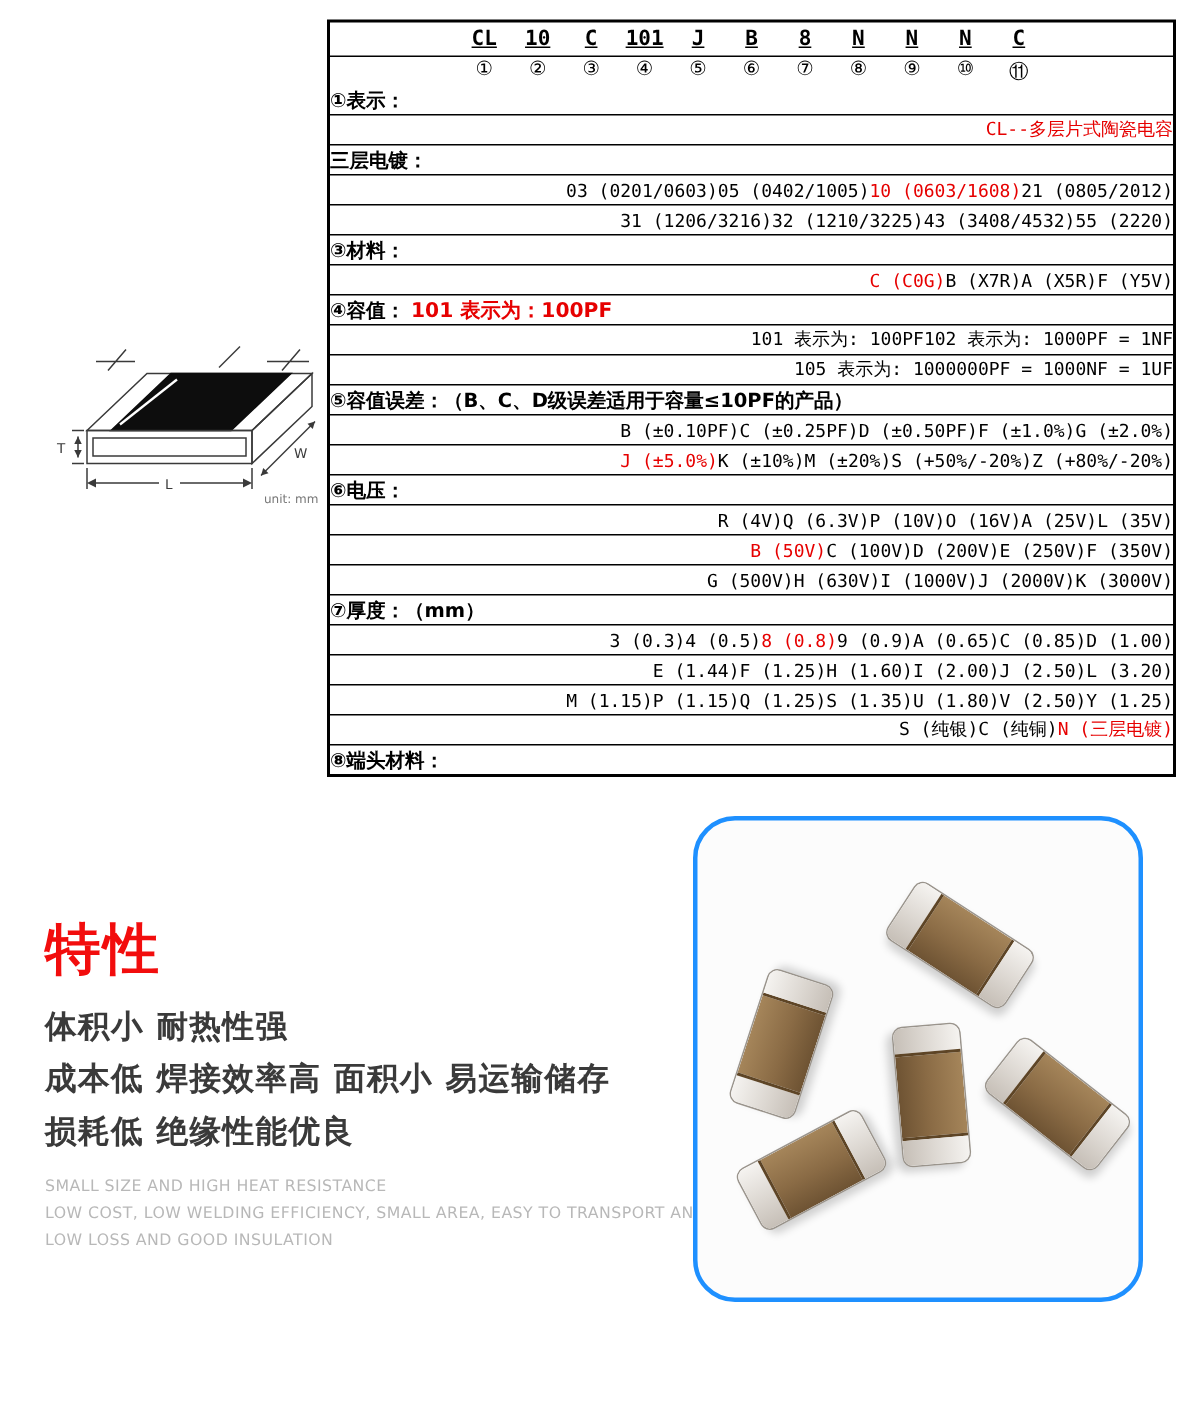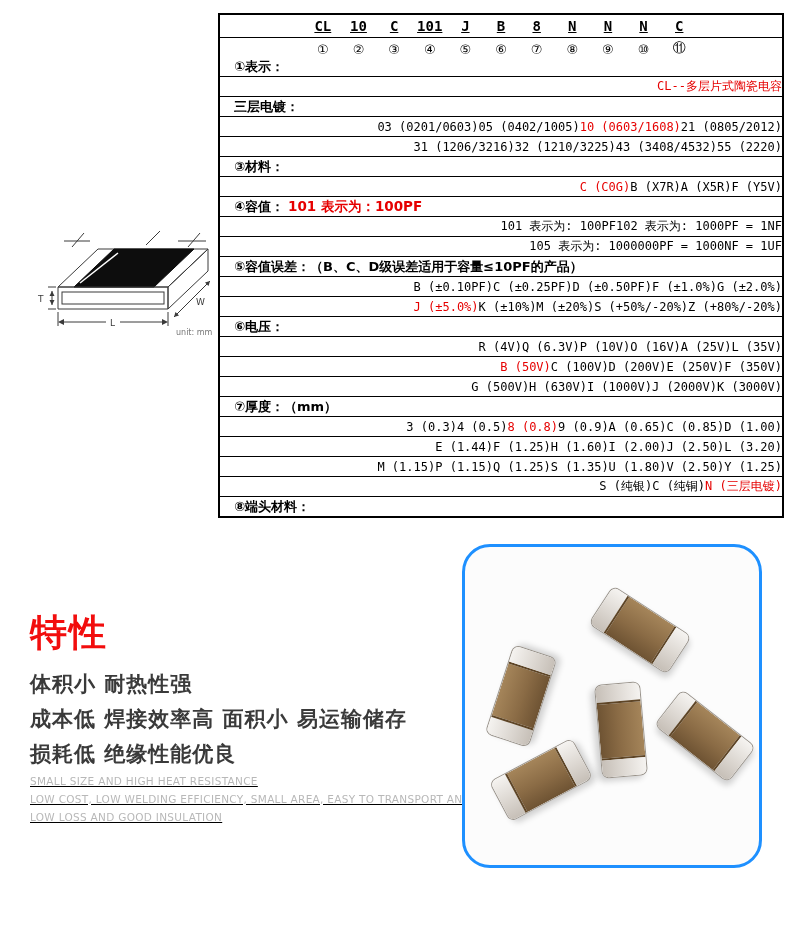--- a/index.html
+++ b/index.html
@@ -13,44 +13,44 @@
     position:absolute;left:218px;top:13px;width:566px;
     border:2px solid #000;box-sizing:border-box;background:#fff;
   }
   .trow{
     height:19px;border-top:1px solid #000;display:flex;align-items:center;
     overflow:hidden;white-space:nowrap;
   }
   .trow:first-child{border-top:none;}
   .code-row{height:22px;justify-content:center;}
   .pos-row{justify-content:center;}
-  .code-cols{width:392px;display:flex;align-items:flex-end;}
+  .code-cols{width:392px;display:flex;}
   .code-cols span{
     flex:1;text-align:center;font-family:"DejaVu Sans Mono","Liberation Mono",monospace;
     font-weight:bold;font-size:14px;color:#000;
   }
   .code-row .code-cols span{text-decoration:underline;}
   .pos-row .code-cols span{font-family:"DejaVu Sans",sans-serif;font-size:13px;font-weight:normal;}
-  .trow.header{justify-content:flex-start;padding-left:14px;font-weight:bold;font-size:13px;color:#000;}
+  .trow.header{justify-content:flex-start;padding-left:0;font-weight:bold;font-size:13px;color:#000;}
   .trow.header .cell{margin-right:4px;font-weight:bold;}
   .trow.header .cell.red{font-size:13.5px;}
   .trow.data{justify-content:flex-end;
     font-family:"DejaVu Sans Mono","Liberation Mono",monospace;font-size:12px;color:#000;}
   .cell.red{color:#e60000;}
   
   .diagram{position:absolute;left:28px;top:195px;}
   .diagram text{font-family:"DejaVu Sans",sans-serif;}
   
   .features{position:absolute;left:30px;top:612px;width:430px;}
   .features-title{
     font-size:37px;font-weight:bold;color:#f20d0d;letter-spacing:2px;line-height:1.15;
   }
   .feature-lines{margin-top:12px;}
   .feature-line{font-size:21px;font-weight:bold;color:#3a3a3a;line-height:35px;letter-spacing:1px;}
-  .feature-en-lines{text-decoration:underline;}
+  .feature-en-lines{margin-top:10px;}
   .feature-en-line{font-size:10.5px;color:#b8b8b8;line-height:18px;letter-spacing:0.3px;white-space:nowrap;}
   
   .photo-box{
     position:absolute;left:462px;top:544px;width:300px;height:324px;
     border:3px solid #1e90ff;border-radius:28px;background:#fcfcfc;box-sizing:border-box;
     overflow:hidden;
   }
   .chip{
     position:absolute;width:94px;height:46px;display:flex;border-radius:7px;overflow:hidden;
     border:1px solid #9a948c;box-shadow:3px 4px 6px rgba(0,0,0,0.18);box-sizing:border-box;

